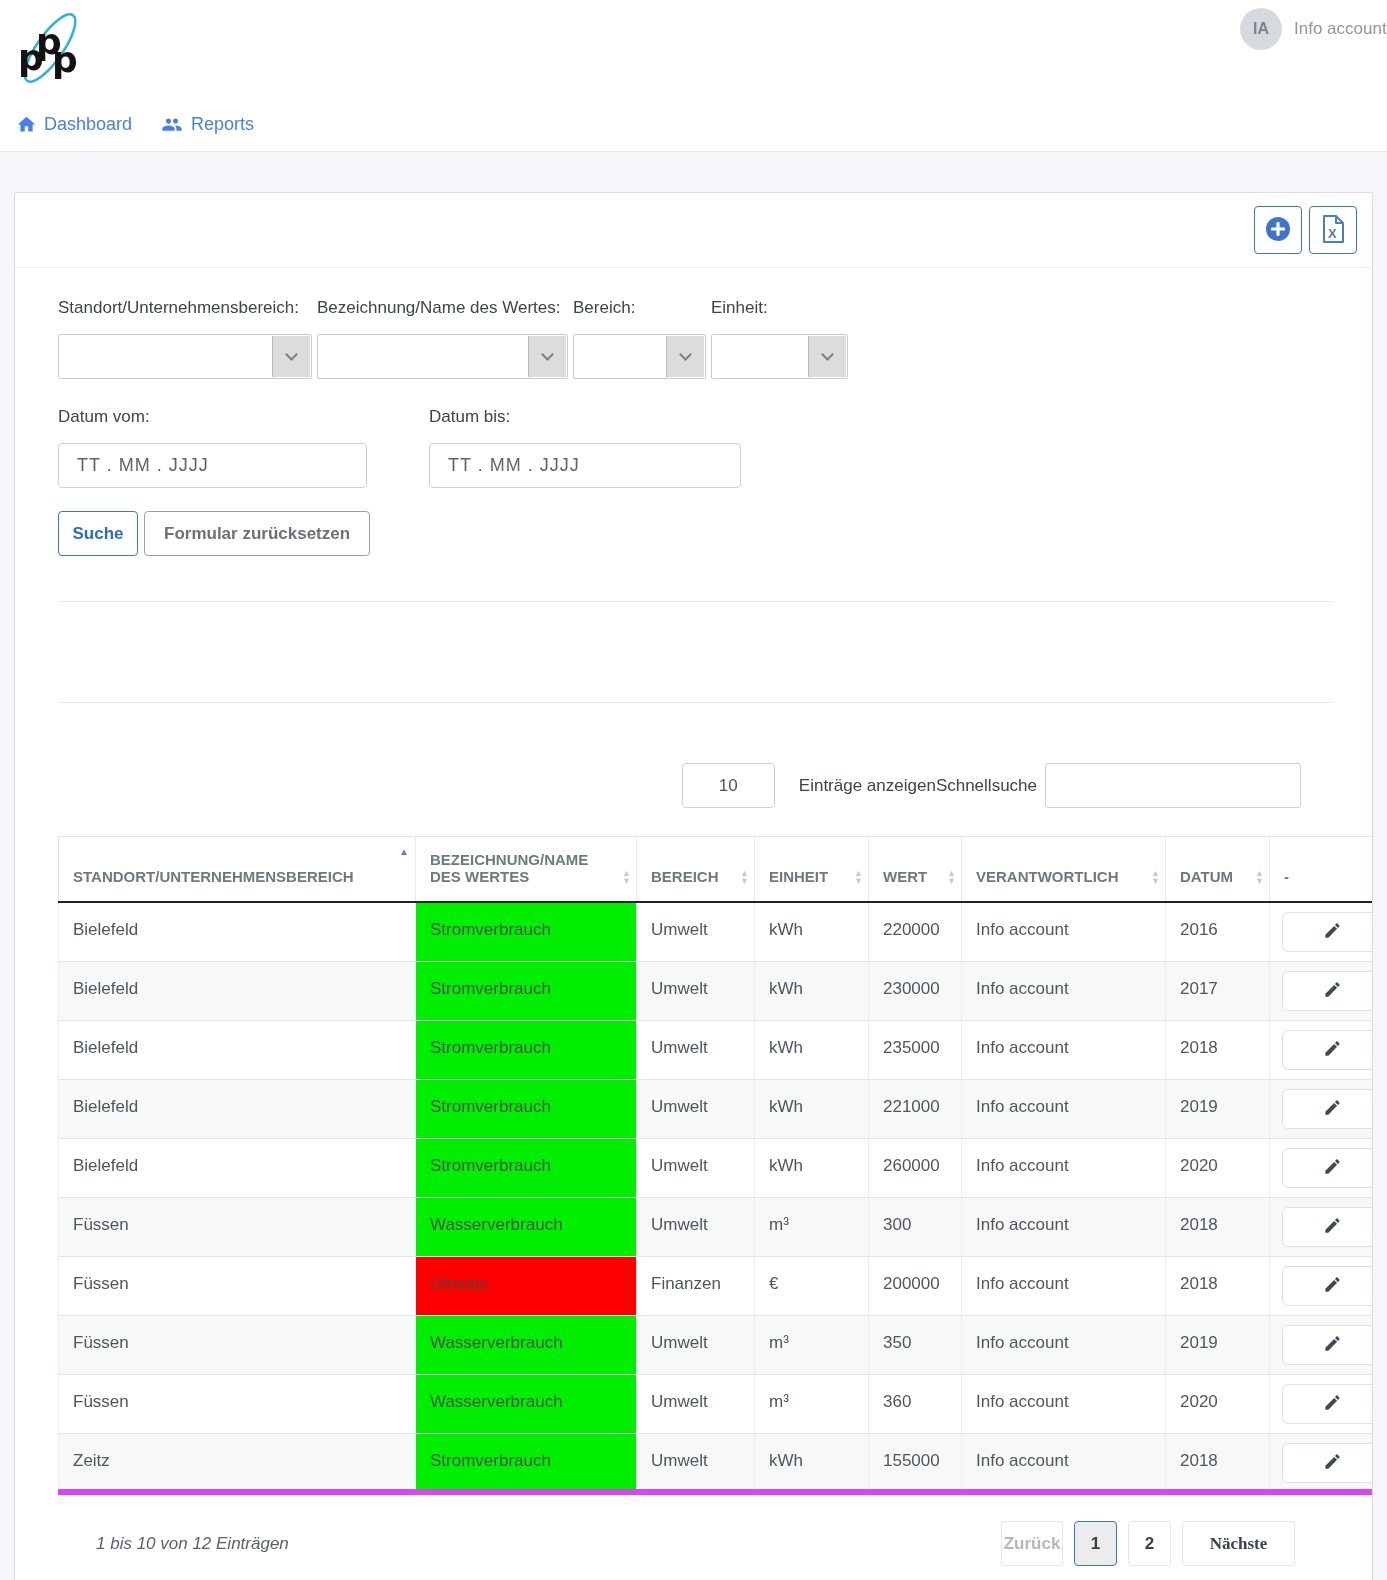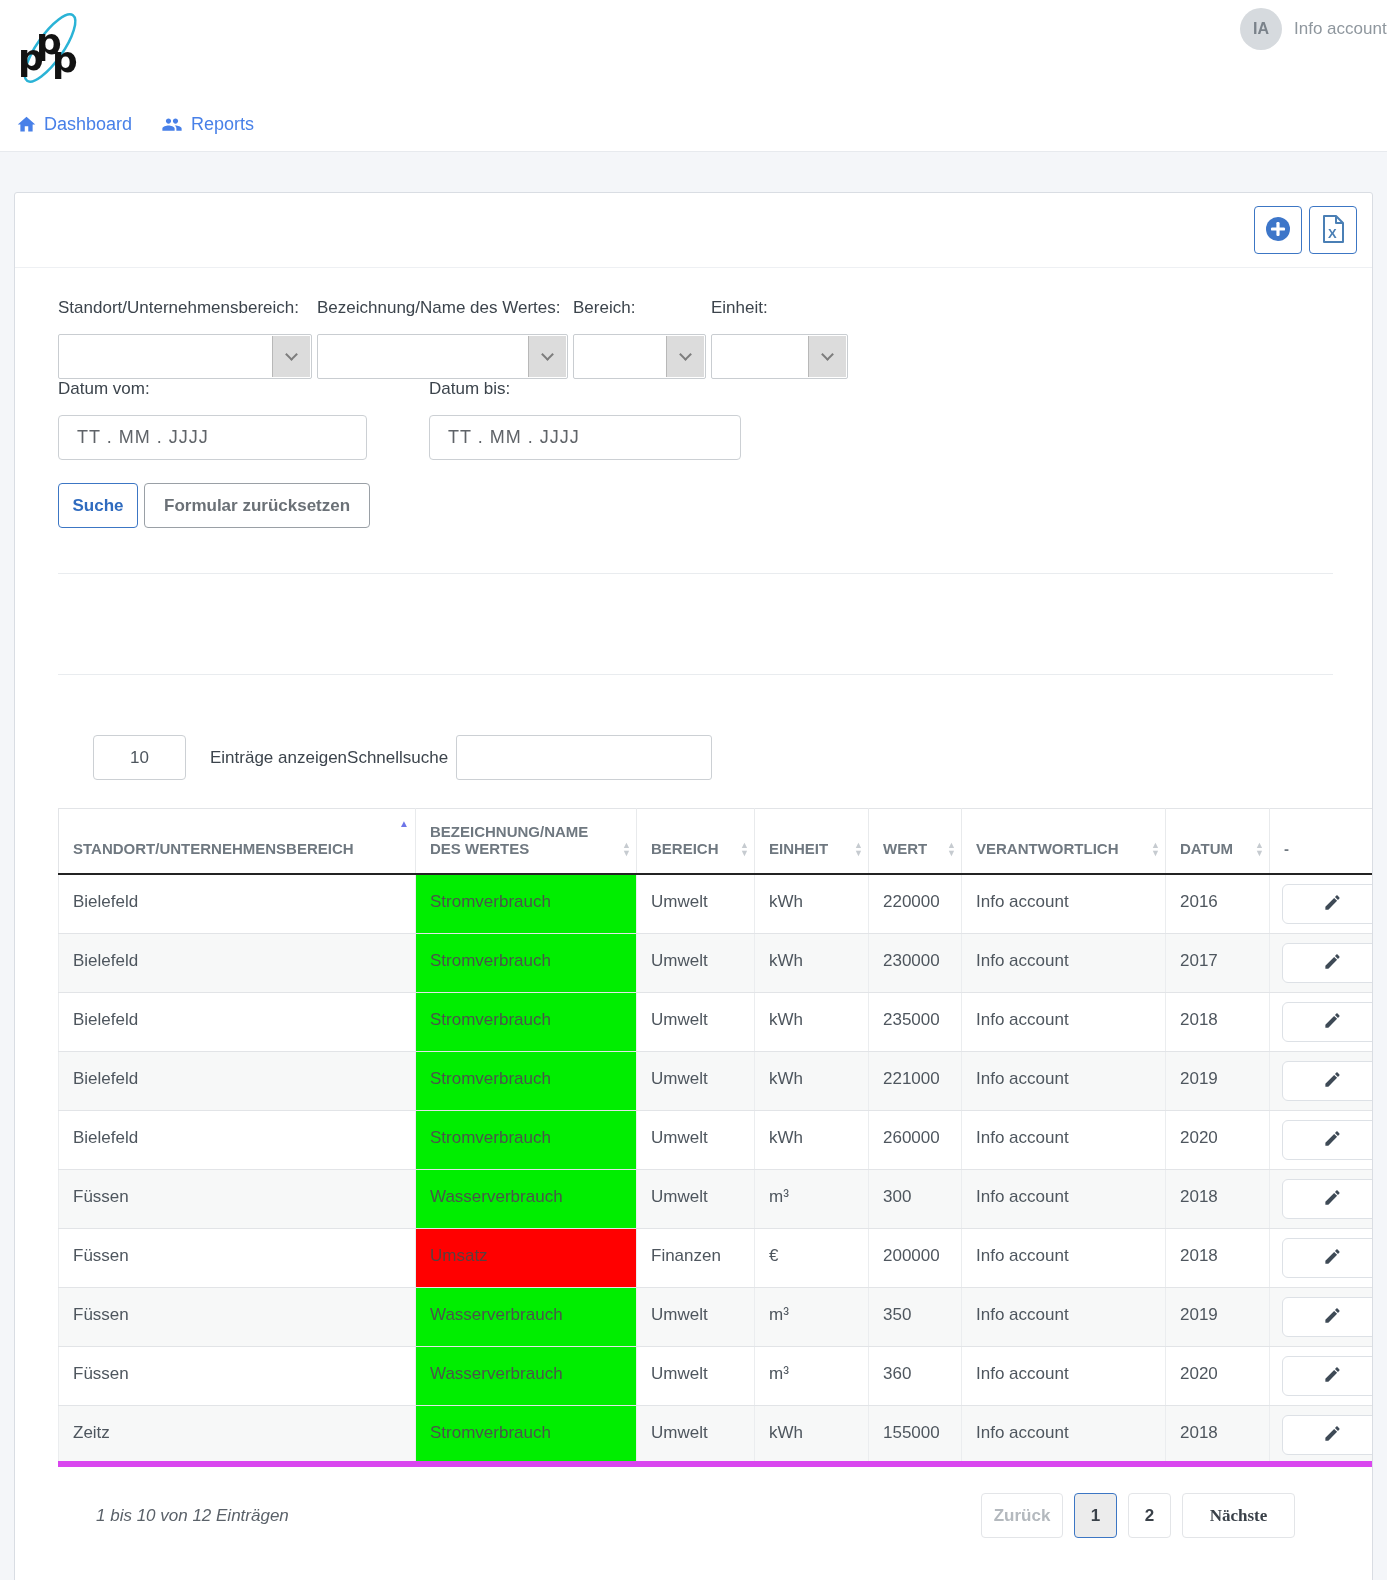--- a/index.html
+++ b/index.html
@@ -27,33 +27,33 @@
   .filter-row { display:flex; gap:5px; }
   .filter-group { display:flex; flex-direction:column; }
   .filter-label { font-size:17px; color:#3c444c; margin-bottom:16px; white-space:nowrap; }
   .select-box { height:45px; border:1px solid #c9cdd1; border-radius:2px; background:#fff;
     position:relative; cursor:pointer; }
   .select-arrow-strip { position:absolute; top:1px; right:1px; bottom:1px; width:38px;
     background:#dcdcdc; border-left:1px solid #b8b8b8; display:flex; align-items:center; justify-content:center; }
   .chev { width:9px; height:9px; border-right:2px solid #7d7d7d; border-bottom:2px solid #7d7d7d;
     transform:rotate(45deg); margin-top:-4px; }
   .w1{width:254px}.w2{width:251px}.w3{width:133px}.w4{width:137px}.w5{width:167px}
-  .date-row { display:flex; gap:6px; }
+  .date-row { display:flex; gap:6px; margin-top:28px; }
   .date-input { height:45px; border:1px solid #ccd0d4; border-radius:4px; font-size:18px;
     color:#5f6368; padding-left:18px; letter-spacing:1px; font-family:"Liberation Sans",sans-serif; }
   .date-input::placeholder { color:#5f6368; opacity:1; }
   .dw1{width:309px}.dw2{width:312px}
   .button-row { display:flex; gap:6px; margin-top:23px; padding-bottom:45px; }
   .btn-search { height:45px; width:80px; background:#fff; border:1px solid #3c76c4; border-radius:4px;
     color:#2f6bbf; font-weight:bold; font-size:17px; cursor:pointer; font-family:"Liberation Sans",sans-serif; }
   .btn-reset { height:45px; padding:0 19px; background:#fff; border:1px solid #9aa0a6; border-radius:4px;
     color:#6b7177; font-weight:bold; font-size:17px; cursor:pointer; font-family:"Liberation Sans",sans-serif; }
   .divider { border:none; border-top:1px solid #e9ecef; margin:0 39px 0 43px; }
   .spacer-block { height:100px; }
-  .controls-row { display:flex; justify-content:flex-start; align-items:center;
+  .controls-row { display:flex; justify-content:flex-end; align-items:center;
     padding:60px 71px 0 78px; }
   .page-size-group { display:flex; align-items:center; gap:24px; }
   .page-size-box { width:93px; height:45px; border:1px solid #ccd0d4; border-radius:4px;
     display:flex; align-items:center; justify-content:center; font-size:17px; color:#4e565e; cursor:pointer; }
   .controls-label { font-size:17px; color:#3c444c; }
   .quicksearch-group { display:flex; align-items:center; gap:8px; }
   .quicksearch-input { width:256px; height:45px; border:1px solid #ccd0d4; border-radius:3px;
     font-size:17px; color:#4e565e; padding:0 12px; font-family:"Liberation Sans",sans-serif; }
   .table-wrap { margin:28px 0 0 43px; width:1345px; }
   table { border-collapse:collapse; table-layout:fixed; width:1345px; font-size:17px; }
@@ -74,21 +74,21 @@
   td.hl-red { color:#57413f; }
   td.action-cell { padding:9px 0 0 12px; }
   .edit-btn { width:100px; height:40px; background:#fff; border:1px solid #dde1e6; border-radius:6px;
     display:flex; align-items:center; justify-content:center; cursor:pointer; }
   .footer-row { display:flex; justify-content:space-between; align-items:center;
     padding:26px 77px 28px 81px; }
   .footer-info { font-size:17px; color:#5a6169;font-style:italic; }
   .pagination { display:flex; gap:11px; align-items:center; }
   .pg-btn { height:45px; border-radius:4px; border:1px solid #e3e5e8; background:#fff;
     font-size:17px; font-family:"Liberation Sans",sans-serif; cursor:pointer; }
-  .pg-prev { width:82px; color:#b4b9be; font-weight:bold; }
+  .pg-prev { width:62px; color:#b4b9be; font-weight:bold; }
   .pg-num { width:43px; color:#3a4149; font-weight:bold; }
   .pg-num.active { background:#ececec; border:1px solid #3c76c4; }
   .pg-next { width:113px; color:#3a4149; font-weight:bold;font-family:Liberation Serif, serif; }
 </style>
 </head>
 <body>
 
 <div class="topbar">
   <div class="logo">
     <svg width="72" height="84" viewBox="0 0 72 84">

